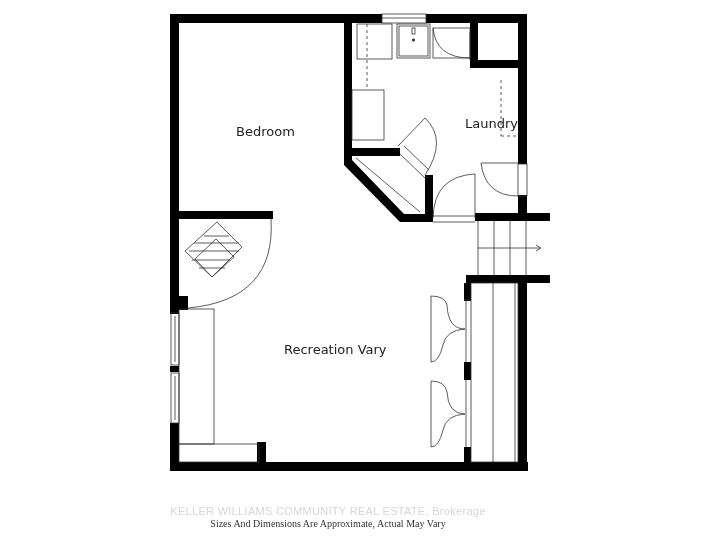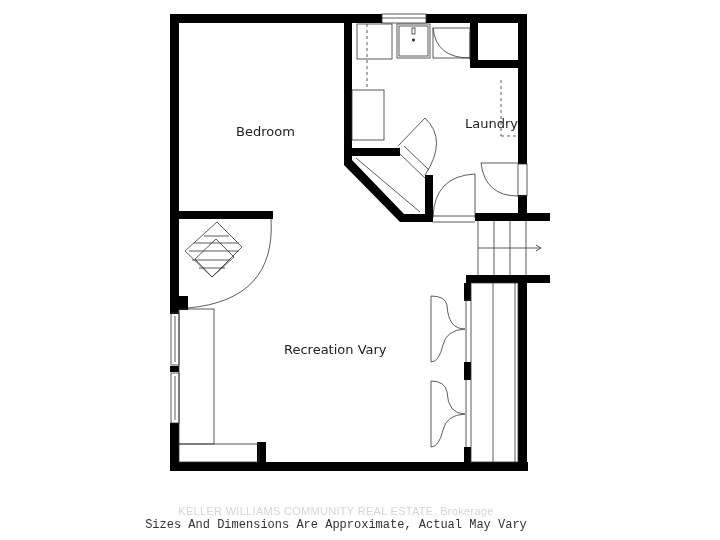--- a/index.html
+++ b/index.html
@@ -1,21 +1,21 @@
 <!DOCTYPE html>
 <html><head>
   <meta charset="utf-8">
   <style>
     html, body { margin: 0; padding: 0; background: #ffffff; }
     body { width: 720px; height: 540px; position: relative; overflow: hidden; font-family: "DejaVu Sans", sans-serif; }
     svg.plan { position: absolute; left: 0; top: 0; }
     .room-label { position: absolute; font-family: "DejaVu Sans", sans-serif; font-size: 13px; color: #222; white-space: nowrap; }
-    .footer { position: absolute; left: 8px; width: 656px; text-align: center; }
+    .footer { position: absolute; left: 0; width: 656px; text-align: center; }
     .brokerage { top: 505px; font-size: 11px; color: #d6d6d6; letter-spacing: 0.3px; font-family: "Liberation Sans", sans-serif; }
-    .disclaimer { top: 518px; font-size: 12px; color: #333; font-family: Liberation Mono, monospace; }
+    .disclaimer { top: 518px; font-size: 10px; color: #333; font-family: Liberation Serif, serif; }
   </style>
 </head>
 <body>
 
 <svg class="plan" width="720" height="540" viewBox="0 0 720 540">
   <g fill="#000">
 
     <rect x="170" y="14" width="212" height="9"></rect>
     <rect x="426" y="14" width="101" height="9"></rect>
 

